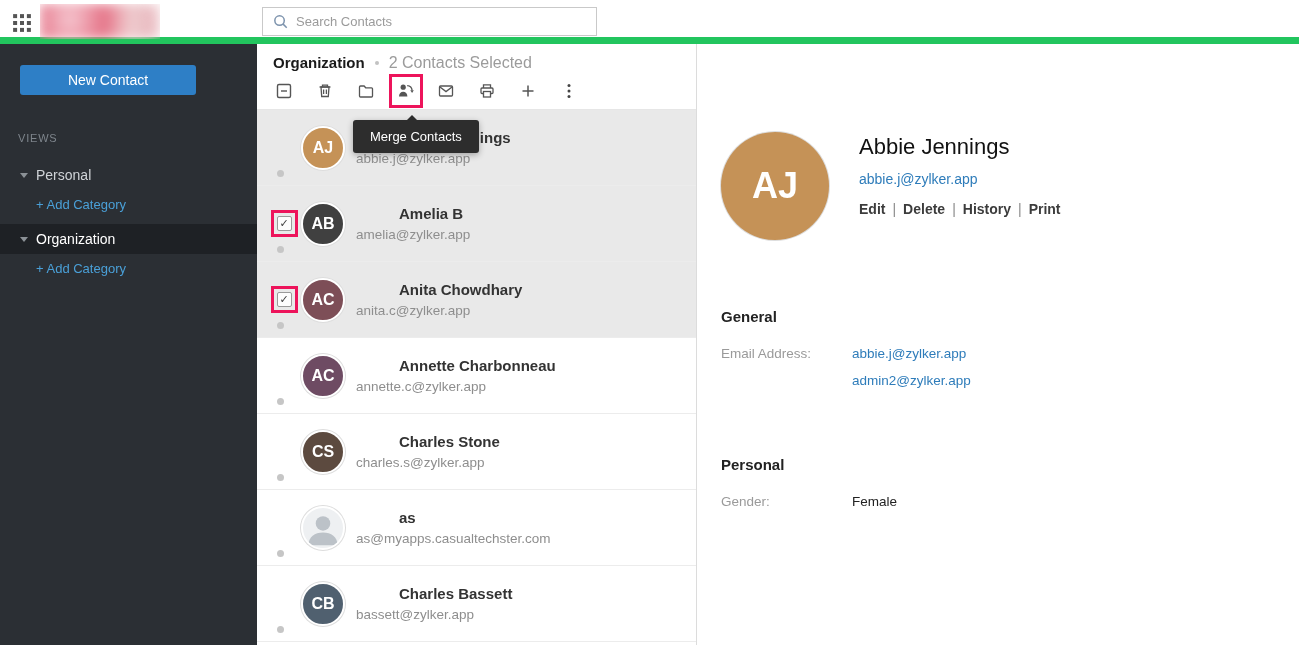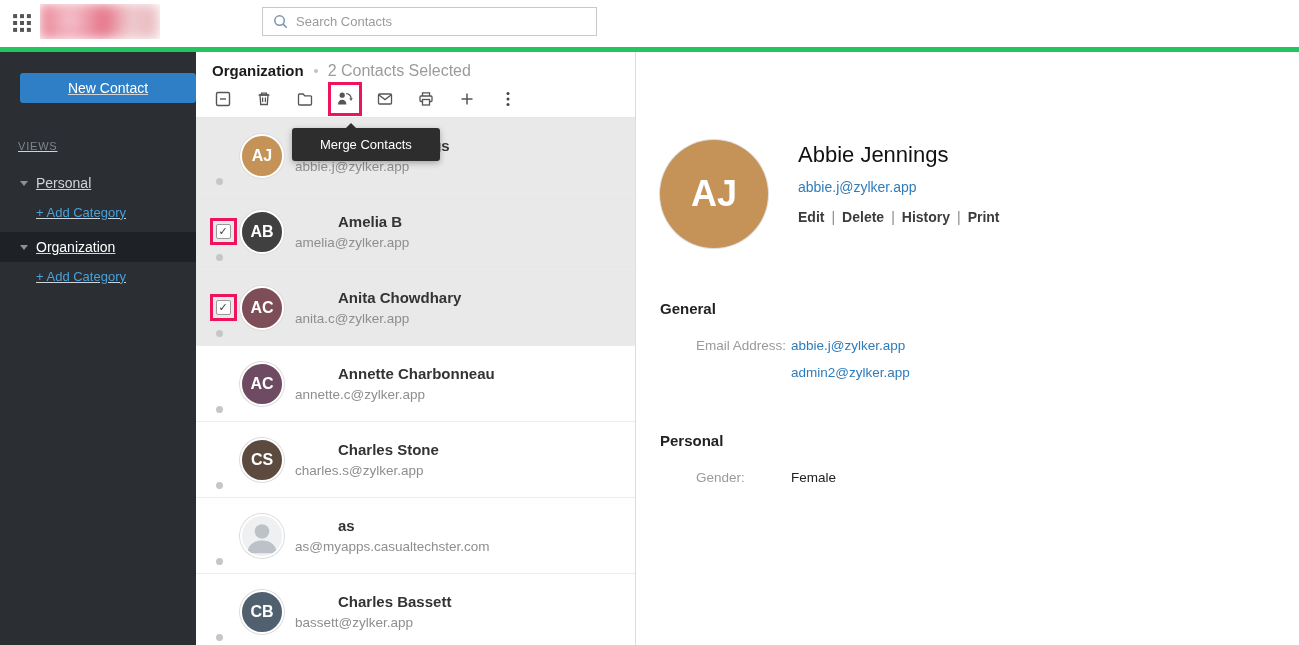--- a/index.html
+++ b/index.html
@@ -1,40 +1,40 @@
 <!DOCTYPE html>
 <html style="--annotation: #ed145b; --link: #2e7cba; --button: #2e7fc6; --tooltip_bg: #2d2d2d;"><head>
 <meta charset="utf-8">
 <style>
   * { margin:0; padding:0; box-sizing:border-box; }
   html,body { width:1299px; height:645px; overflow:hidden; background:#fff;
               font-family:"Liberation Sans", sans-serif; }
   .page { position:relative; width:1299px; height:645px; background:#fff; }
 
   
-  .topbar { position:relative; height:52px; background:#fff; border-bottom:5px solid #22c55e; }
+  .topbar { position:relative; height:44px; background:#fff; border-bottom:7px solid #22c55e; }
   .grid-btn { position:absolute; left:12px; top:13px; width:20px; height:20px; cursor:pointer; }
   .logo-blur { position:absolute; left:40px; top:4px; width:120px; height:35px; overflow:hidden; }
   .logo-blur .smear { width:100%; height:100%;
       background:
         radial-gradient(circle at 25% 45%, #f6c9d2 0%, #e57387 38%, rgba(255,255,255,0) 68%),
         radial-gradient(circle at 65% 55%, #f3dede 0%, #e9b9bf 40%, rgba(255,255,255,0) 75%);
       filter: blur(6px); }
   .search-box { position:absolute; left:262px; top:7px; width:335px; height:29px;
       border:1px solid #c9c9c9; background:#fff; display:flex; align-items:center; }
   .search-box .mag { margin:0 7px 0 9px; display:flex; }
   .search-box input { flex:1; border:none; outline:none; font-size:13px; color:#555;
       font-family:"Liberation Sans", sans-serif; background:transparent; }
   .search-box input::placeholder { color:#9b9b9b; }
 
   
   .body { display:flex; height:601px; }
 
   
-  .sidebar { width:196px; flex-shrink:0; background:#2b2f34; color:#cfd3d7;text-decoration:underline; }
+  .sidebar { width:257px; flex-shrink:0; background:#2b2f34; color:#cfd3d7; }
   .new-contact { display:block; margin:21px 22px 0 20px; width:176px; height:30px;
       background:var(--button,#2e7fc6); color:#fff; border:none; border-radius:3px;
       font-size:14px; font-family:"Liberation Sans", sans-serif; cursor:pointer; }
   .views-label { margin:37px 0 0 18px; font-size:11px; letter-spacing:.8px; color:#7e858c; }
   .nav-item { margin-top:16px; height:30px; display:flex; align-items:center; gap:8px;
       padding-left:20px; font-size:14px; color:#cfd3d7; cursor:pointer; }
   .nav-item.selected { background:#1e2125; color:#fff; margin-top:6px; }
   .caret { width:0; height:0; border-left:4px solid transparent; border-right:4px solid transparent;
       border-top:5px solid #8b9196; display:inline-block; }
   .add-cat { height:28px; display:flex; align-items:center; padding-left:36px;
@@ -69,40 +69,40 @@
       font-weight:bold; overflow:hidden; border:2px solid #fff; box-shadow:0 0 0 1px #ddd; }
   .avatar.generic { background:#eef0f2; }
   .avatar.generic svg { width:100%; height:100%; }
   .c-name { font-size:15px; font-weight:bold; color:#333; margin-bottom:5px;margin-left:43px; }
   .c-email { font-size:13.5px; color:#8e8e8e; }
   .status-dot { position:absolute; left:20px; bottom:8px; width:7px; height:7px;
       border-radius:50%; background:#c6c6c6; }
 
   .merge-tooltip { position:absolute; left:96px; top:76px; z-index:10;
       background:var(--tooltip_bg,#2d2d2d); color:#fff; font-size:13px;
-      padding:9px 28px; border-radius:3px; box-shadow:0 2px 6px rgba(0,0,0,.3); }
+      padding:9px 17px; border-radius:3px; box-shadow:0 2px 6px rgba(0,0,0,.3); }
   .merge-tooltip::before { content:""; position:absolute; top:-5px; left:54px;
       border-left:5px solid transparent; border-right:5px solid transparent;
       border-bottom:5px solid var(--tooltip_bg,#2d2d2d); }
 
   
   .detail { flex:1; background:#fff; padding:88px 30px 0 24px; }
   .detail-head { display:flex; }
   .detail-avatar { width:108px; height:108px; border-radius:50%; flex-shrink:0;
       display:flex; align-items:center; justify-content:center; color:#fff;
       font-size:36px; font-weight:bold; box-shadow:0 0 0 1px #ddd; }
   .detail-info { margin-left:30px; padding-top:2px; }
   .detail-name { font-size:22px; color:#111; font-weight:500; }
   .detail-email { margin-top:11px; font-size:14px; color:var(--link,#2e7cba); cursor:pointer; }
   .detail-actions { margin-top:14px; font-size:14px; color:#3c3c3c; }
   .act-link { cursor:pointer;font-weight:bold; }
   .act-sep { color:#8a8a8a; margin:0 7px; }
-  .section-title { margin-top:52px; font-size:15px; font-weight:bold; color:#222; }
+  .section-title { margin-top:68px; font-size:15px; font-weight:bold; color:#222; }
   .field-row { display:grid; grid-template-columns:131px auto; margin-top:21px; font-size:13.5px; }
-  .field-label { color:#9a9a9a;margin-left:36px; }
+  .field-label { color:#9a9a9a; }
   .field-links { display:flex; flex-direction:column; gap:12px; }
   .field-link { color:var(--link,#2e7cba); cursor:pointer; }
   .field-value { color:#222; }
 </style>
 </head>
 <body>
 
 <div class="page">
 
   <div class="topbar">

